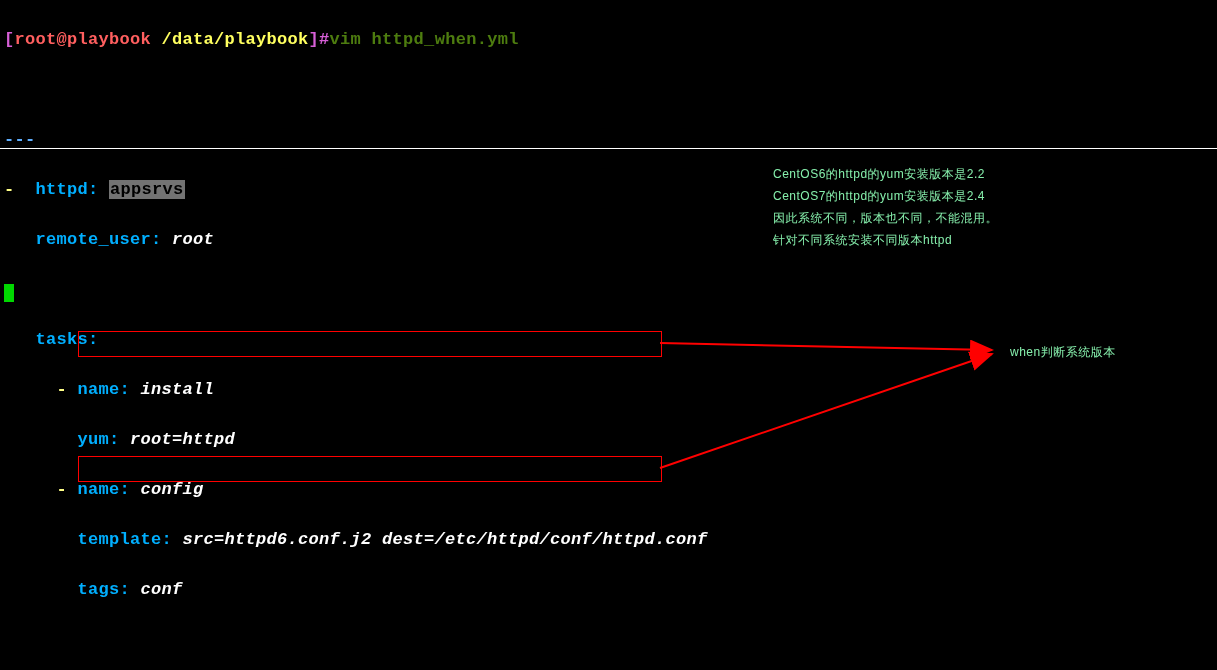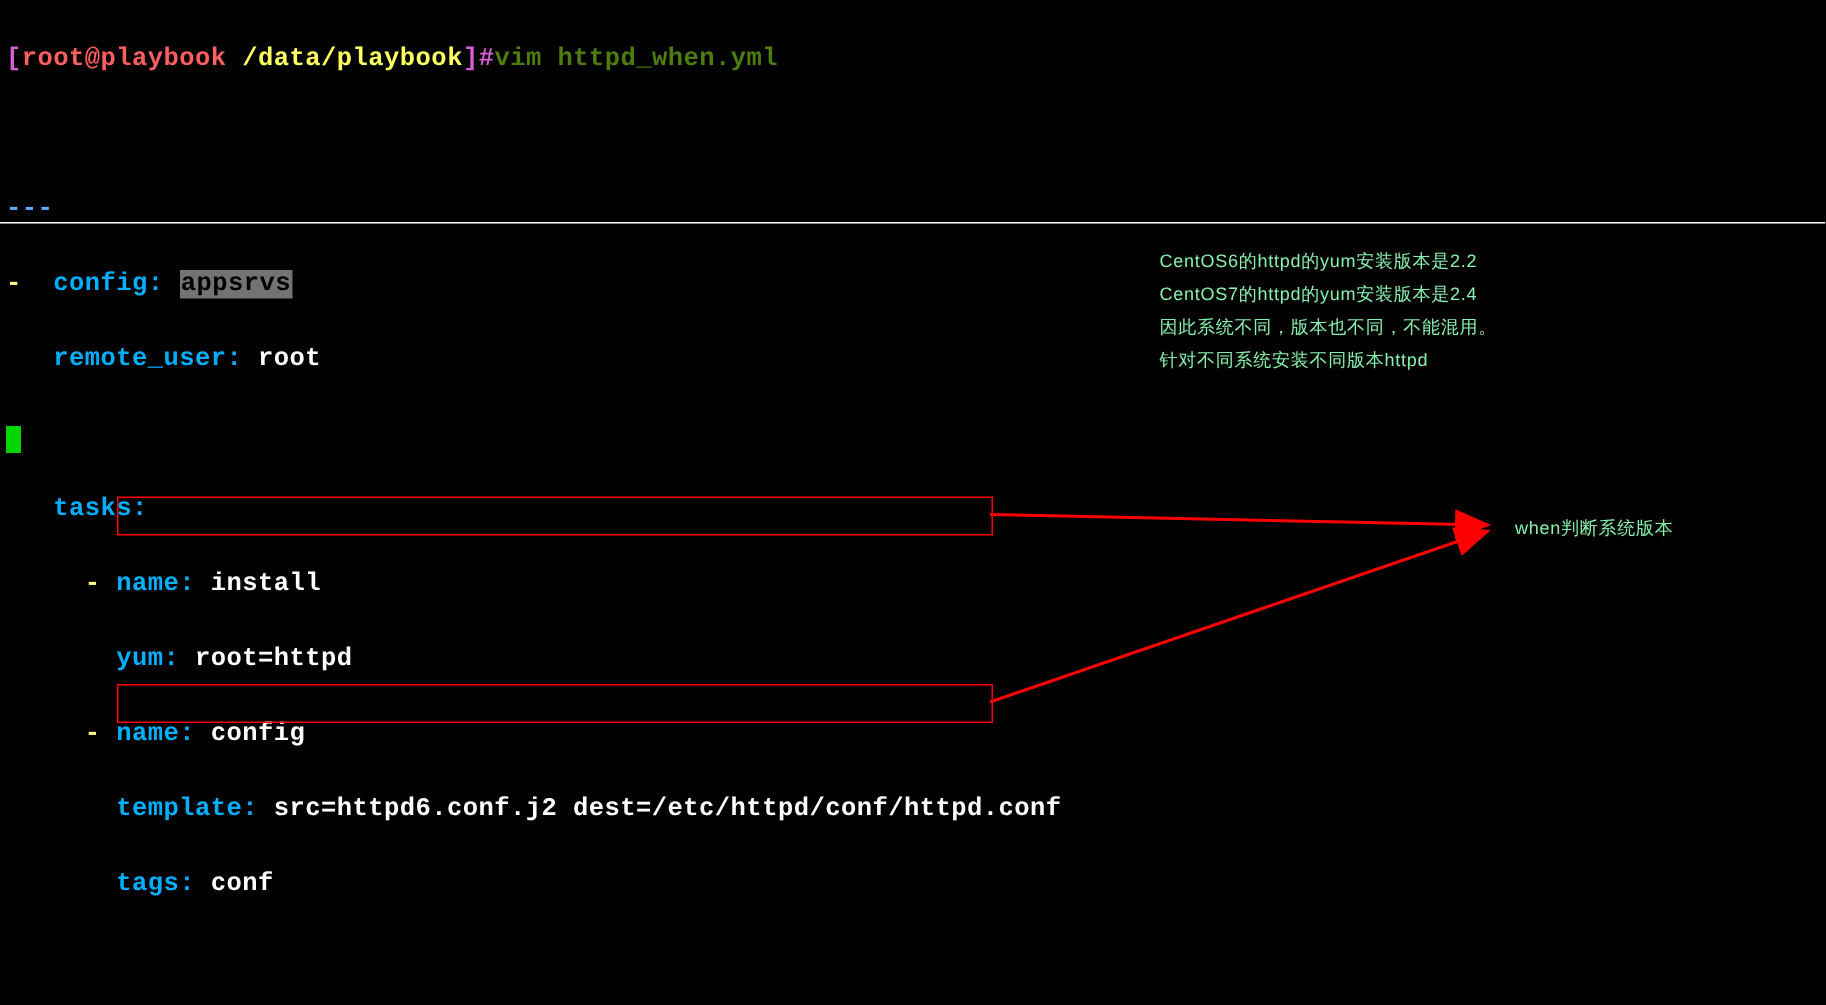--- a/index.html
+++ b/index.html
@@ -21,38 +21,38 @@
     white-space: pre;
     padding: 2px 4px;
   }
   .brk   { color: #d75fd7; } 
   .user  { color: #ff5f5f; } 
   .path  { color: #ffff5f; } 
   .cmd   { color: #4d7c0f; }
   .doc   { color: #5fafff; }  
   .key   { color: #00afff; }  
   .dash  { color: #ffff87; }  
-  .val   { color: #ffffff; }
+  .val   { color: #ffffff; font-style: italic; }
   .hl    { background: #737373; color: #000; padding:0 1px;}
   .gcursor { background:#00d700; display:inline-block; width:10px; height:18px; vertical-align:bottom;}
 
   .redline { position:absolute; border:1px solid #ff0000; pointer-events:none;}
   .annot   { position:absolute; color:#86efac; font-size:12px; line-height:22px; font-family: "SimSun","Arial"; font-weight:normal; letter-spacing:0.5px;}
   svg.arrows { position:absolute; top:0; left:0; pointer-events:none; }
 
   hr.sep { border:none; border-top:1px solid #fff; margin:0; position:absolute; left:0; right:0;}
 </style>
 </head>
 <body>
 
 <div class="term">
 <div><span class="brk">[</span><span class="user">root@playbook</span><span class="user"> </span><span class="path">/data/playbook</span><span class="brk">]#</span><span class="cmd">vim httpd_when.yml</span></div>
 <div>&nbsp;</div>
 <div><span class="doc">---</span></div>
-<div><span class="dash">-</span><span class="key">  config:</span><span> </span><span class="hl">appsrvs</span></div>
+<div><span class="dash">-</span><span class="key">  httpd:</span><span> </span><span class="hl">appsrvs</span></div>
 <div><span class="key">   remote_user:</span><span class="val"> root</span></div>
 <div><span class="gcursor"></span></div>
 <div><span class="key">   tasks:</span></div>
 <div><span class="dash">     -</span><span class="key"> name:</span><span class="val"> install</span></div>
 <div><span class="key">       yum:</span><span class="val"> root=httpd</span></div>
 <div><span class="dash">     -</span><span class="key"> name:</span><span class="val"> config</span></div>
 <div><span class="key">       template:</span><span class="val"> src=httpd6.conf.j2 dest=/etc/httpd/conf/httpd.conf</span></div>
 <div><span class="key">       tags:</span><span class="val"> conf</span></div>
 
 

